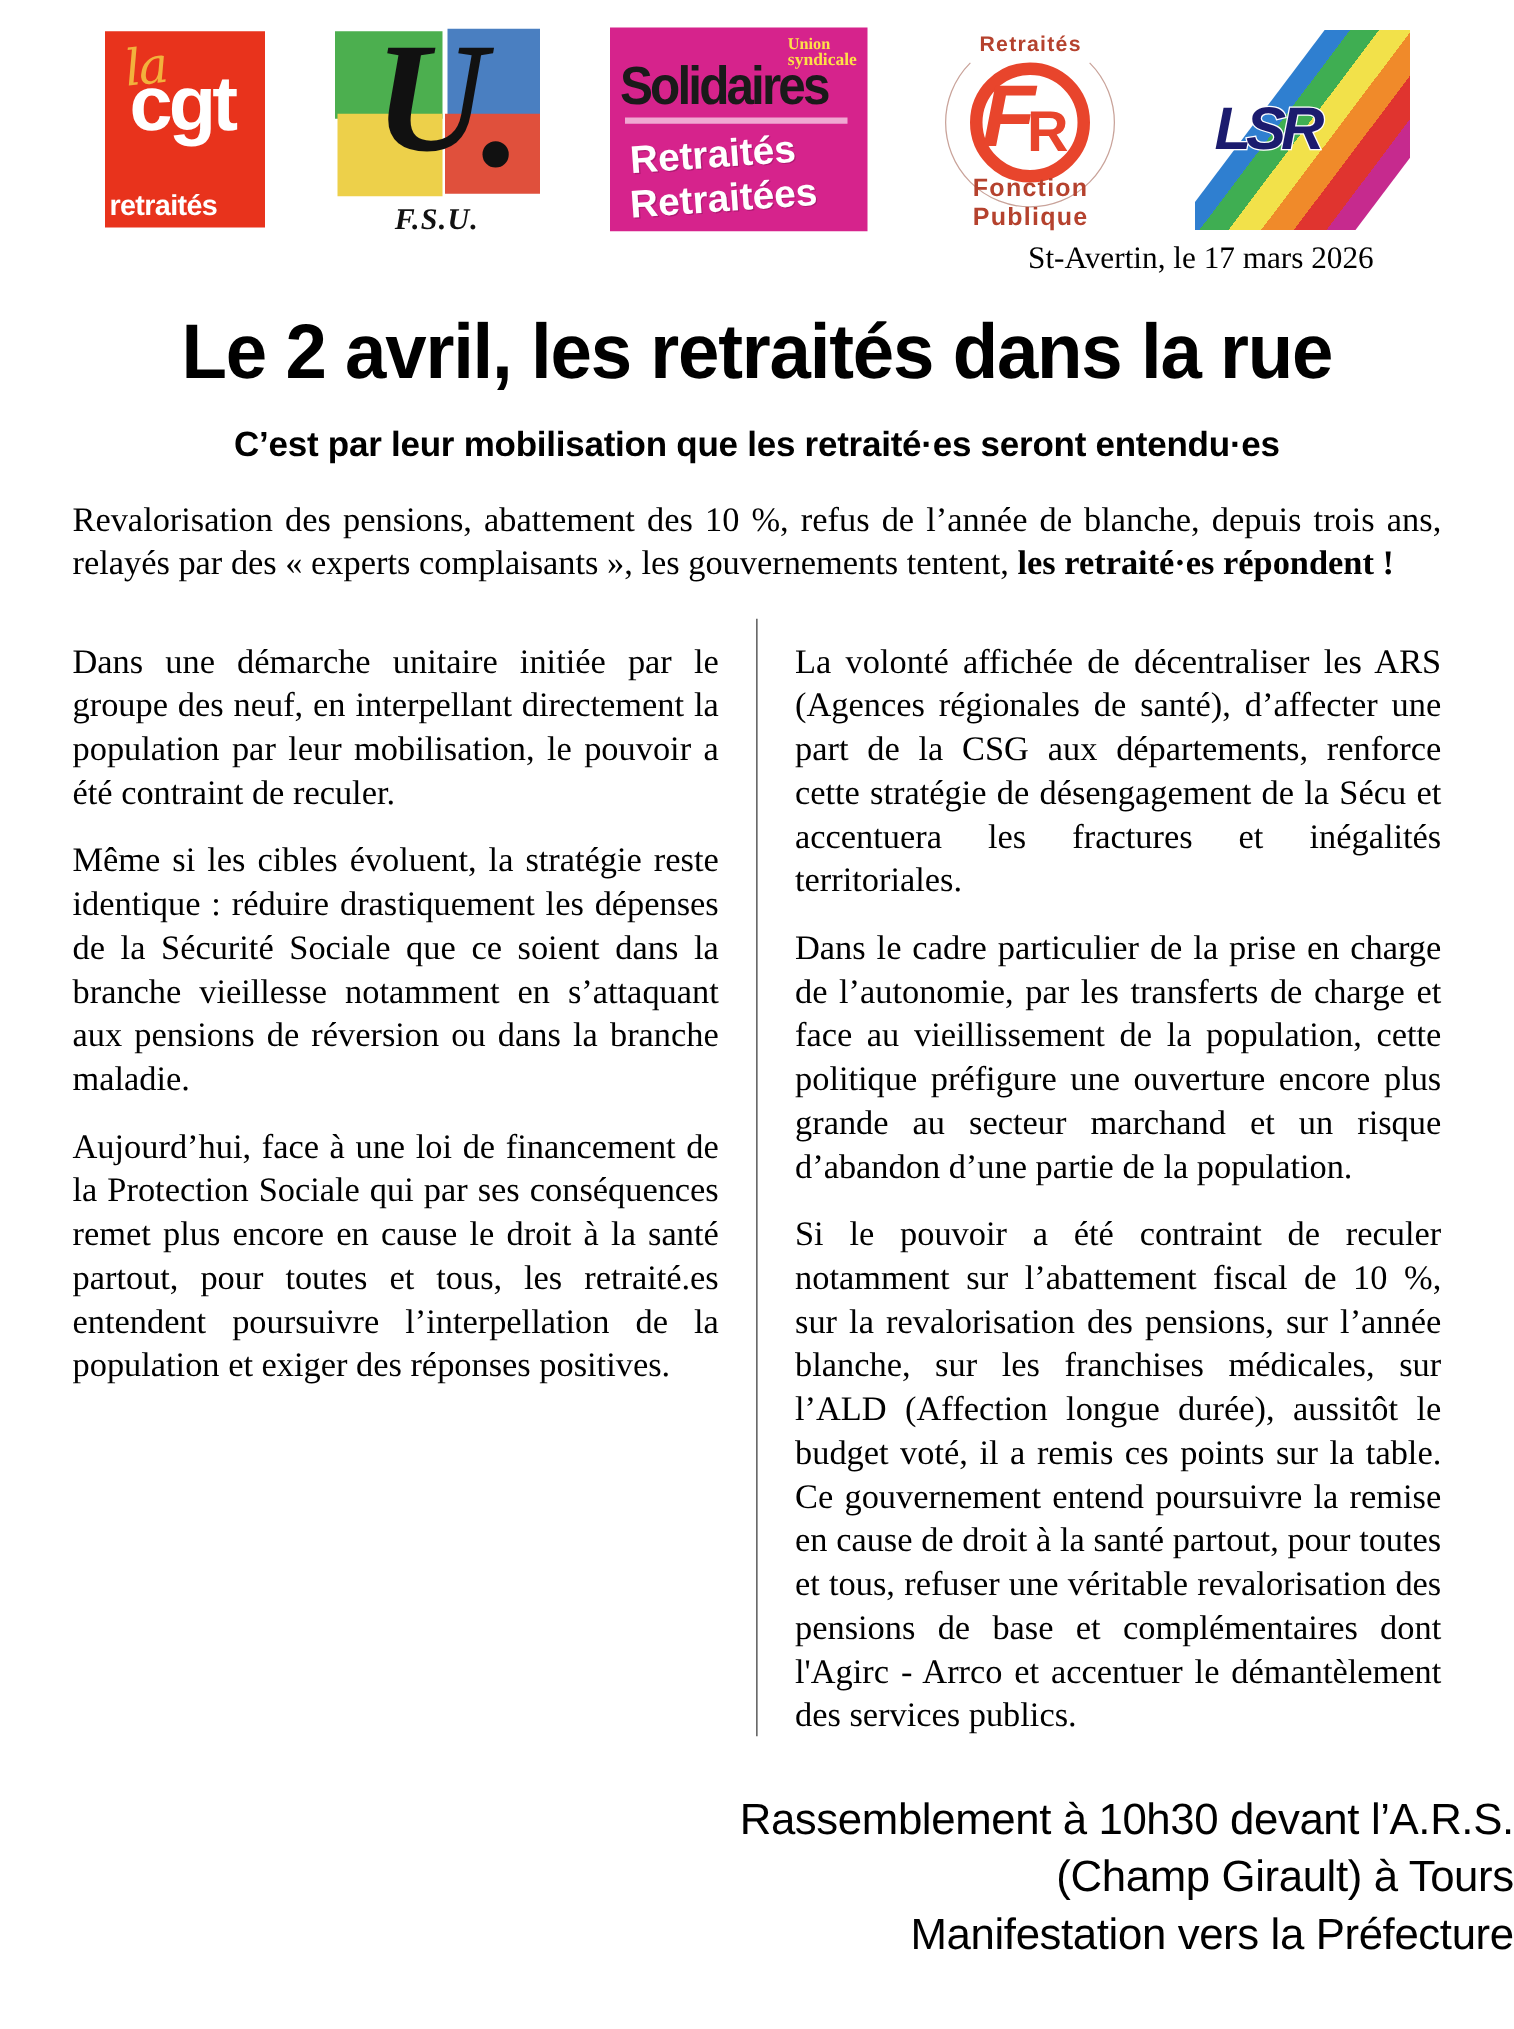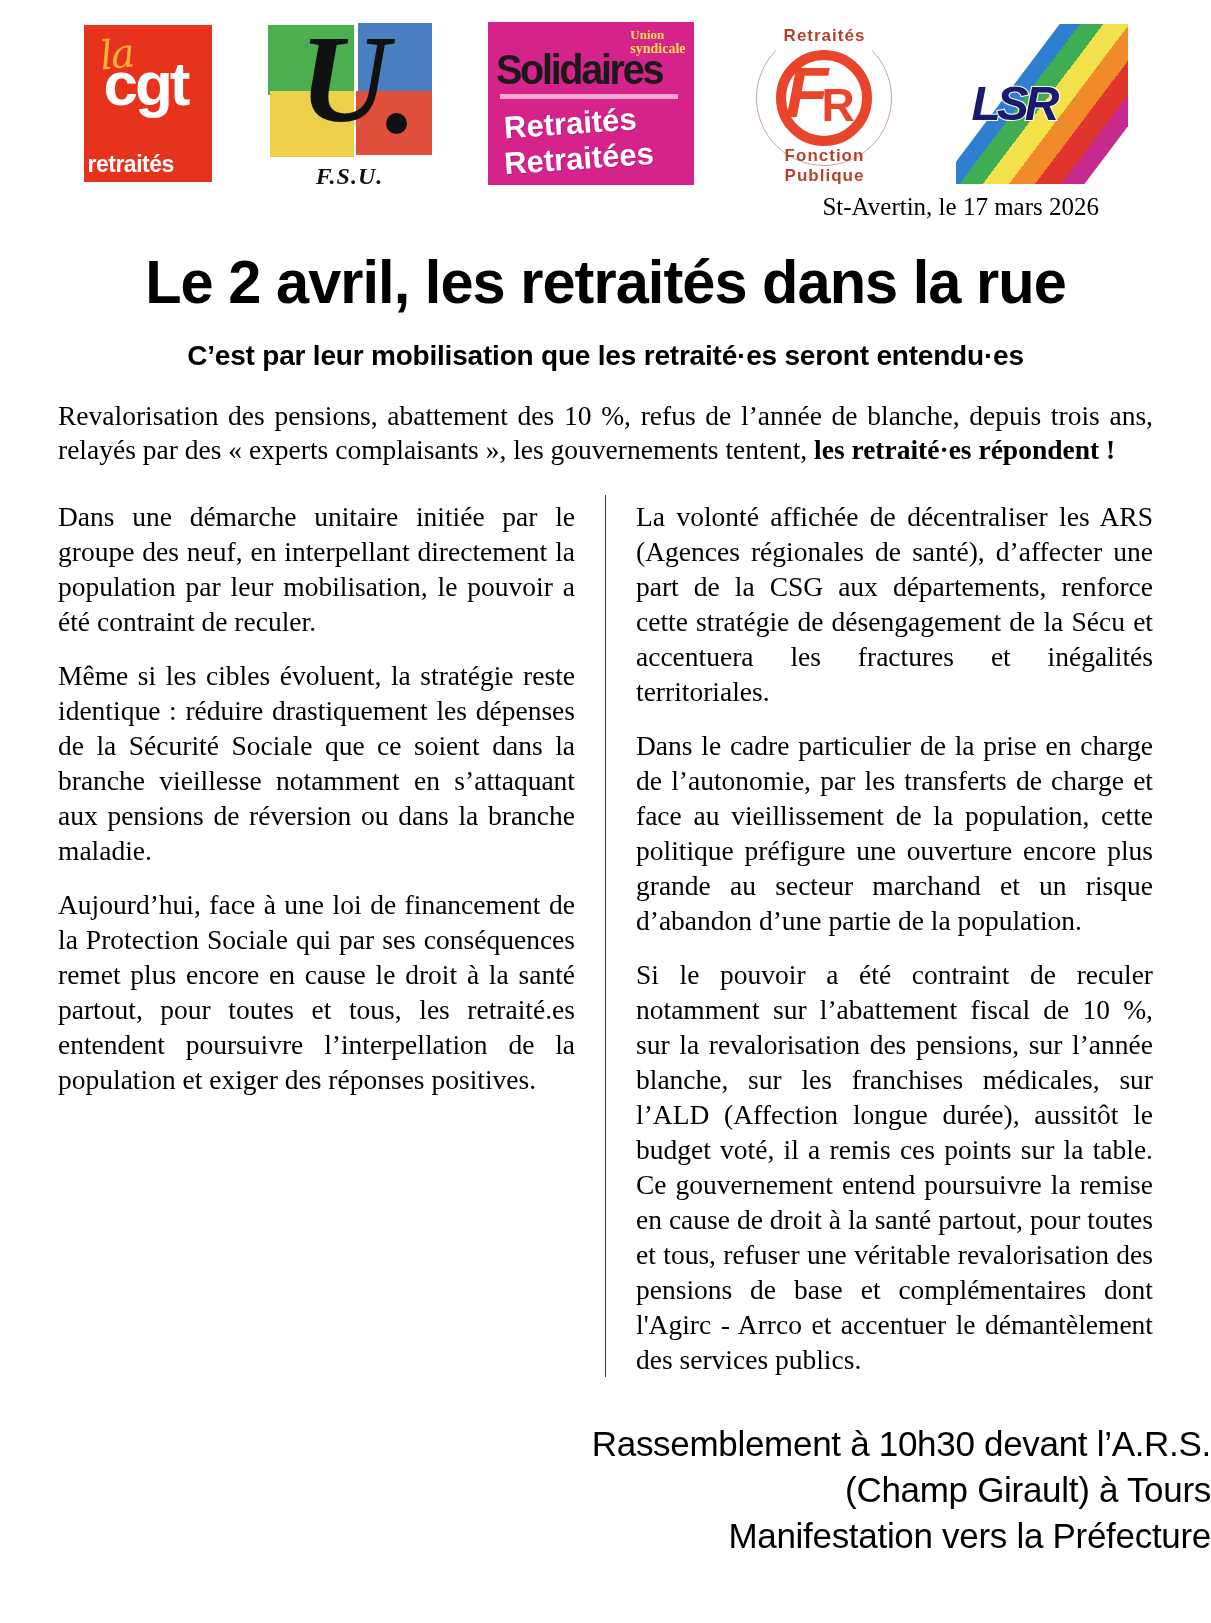--- a/index.html
+++ b/index.html
@@ -209,21 +209,21 @@
     position: absolute;
     left: 0; right: 0;
     text-align: center;
     font-family: "Liberation Sans", sans-serif;
     font-weight: bold;
     font-size: 17px;
     color: #b5422e;
     letter-spacing: 1px;
   }
   .fgr-top-text { top: 2px; }
-  .fgr-bot-text { bottom: -2px; font-size: 17px; }
+  .fgr-bot-text { bottom: -2px; font-size: 20px; }
 
   
   .logo-lsr { width: 172px; height: 160px; position: relative; overflow: hidden; }
   .lsr-rainbow {
     position: absolute;
     left: -10px; top: -34px;
     width: 116px; height: 260px;
     transform: rotate(37deg);
     transform-origin: center center;
     margin-left: 56px;
@@ -301,21 +301,21 @@
   }
   .col-left  { padding-right: 30px; }
   .col-right { padding-left: 30px; }
   .col-divider {
     flex: 0 0 1px;
     width: 1px;
     background: #3a3a3a;
     align-self: stretch;
   }
   .col p {
-    margin: 4px 0 19px 0;
+    margin: 16px 0 19px 0;
     font-size: 27.5px;
     line-height: 35px;
     text-align: justify;
     text-justify: inter-word;
     hyphens: none;
   }
   .col p:last-child { margin-bottom: 0; }
 
   
   .footer {

